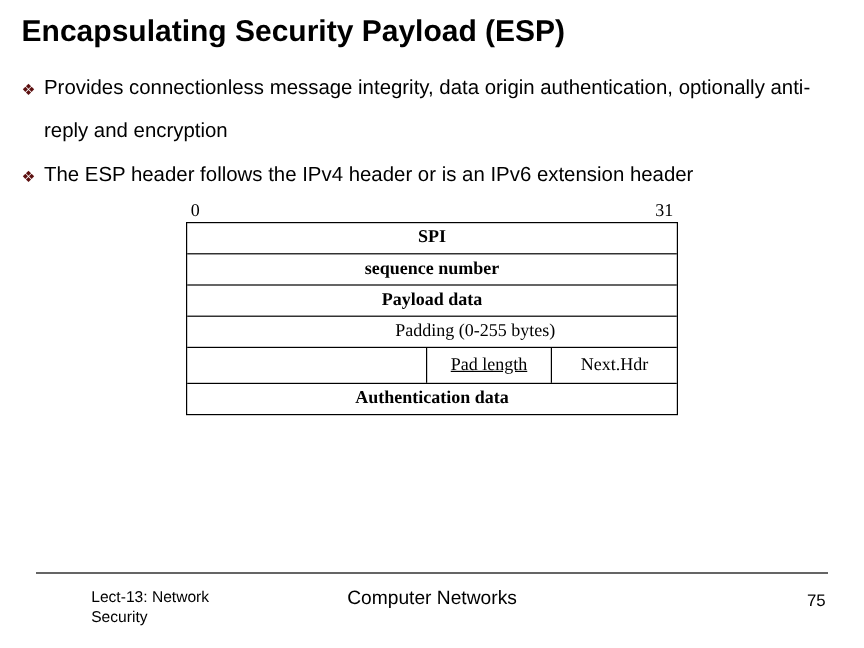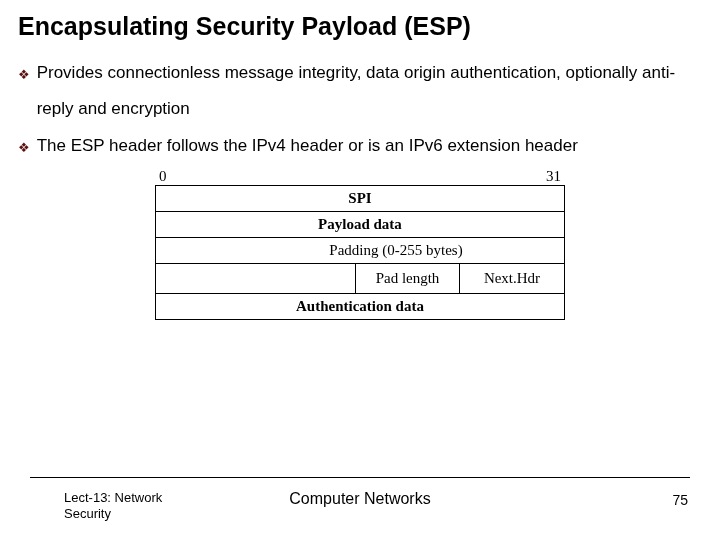--- a/index.html
+++ b/index.html
@@ -15,24 +15,24 @@
   .bitlabels { display: flex; justify-content: space-between; padding: 0 4px; margin-bottom: 0; font-size: 15px; }
   .dbox { border: 1px solid #000; }
   .drow { text-align: center; padding: 4px 0; font-weight: bold; }
   .sep-top { border-top: 1px solid #000; }
   .padding-row { display: flex; border-top: 1px solid #000; }
   .padding-row .gap { flex: 0 0 72px; border-right: 1px solid #000; opacity: 0; }
   .padding-row .padcell { flex: 1; text-align: center; padding: 4px 0; }
   .plnh-row { display: flex; border-top: 1px solid #000; }
   .plnh-row .gap2 { flex: 1; border-right: 1px solid #000; }
   .plnh-row .pl, .plnh-row .nh { width: 104px; text-align: center; padding: 6px 0; }
-  .plnh-row .pl { border-right: 1px solid #000; }
+  .plnh-row .pl { border-right: 1px solid #000; text-decoration: underline; }
 
   hr.foot-rule { position: absolute; left: 30px; right: 30px; bottom: 62px; border: none; border-top: 1px solid #000; }
-  .foot-left { position: absolute; left: 64px; bottom: 18px; font-family: "Comic Sans MS", Verdana, sans-serif; font-size: 13px; line-height: 1.25; }
+  .foot-left { position: absolute; left: 76px; bottom: 18px; font-family: "Comic Sans MS", Verdana, sans-serif; font-size: 13px; line-height: 1.25; }
   .foot-center { position: absolute; left: 0; right: 0; bottom: 32px; text-align: center; font-family: "Comic Sans MS", Verdana, sans-serif; font-size: 16px; }
   .foot-right { position: absolute; right: 32px; bottom: 32px; font-family: "Comic Sans MS", Verdana, sans-serif; font-size: 14px; }
 </style>
 </head>
 <body>
 
 <div class="slide">
 
   <div class="title">Encapsulating Security Payload (ESP)</div>
 
@@ -47,20 +47,21 @@
     </div>
   </div>
 
   <div class="diagram">
     <div class="bitlabels">
       <span>0</span>
       <span>31</span>
     </div>
     <div class="dbox">
       <div class="drow">SPI</div>
+      <div class="drow sep-top">sequence number</div>
       <div class="drow sep-top">Payload data</div>
       <div class="padding-row">
         <div class="gap"></div>
         <div class="padcell">Padding (0-255 bytes)</div>
       </div>
       <div class="plnh-row">
         <div class="gap2"></div>
         <div class="pl">Pad length</div>
         <div class="nh">Next.Hdr</div>
       </div>

